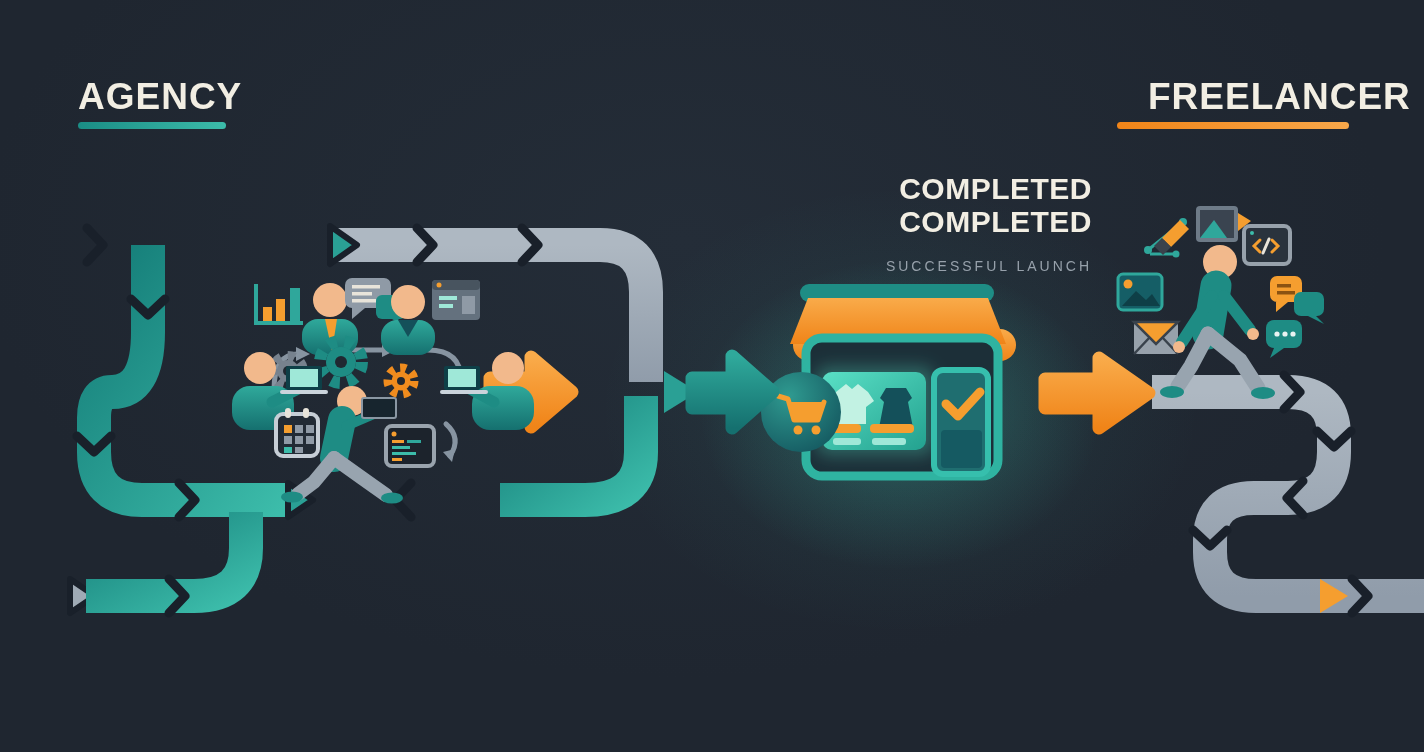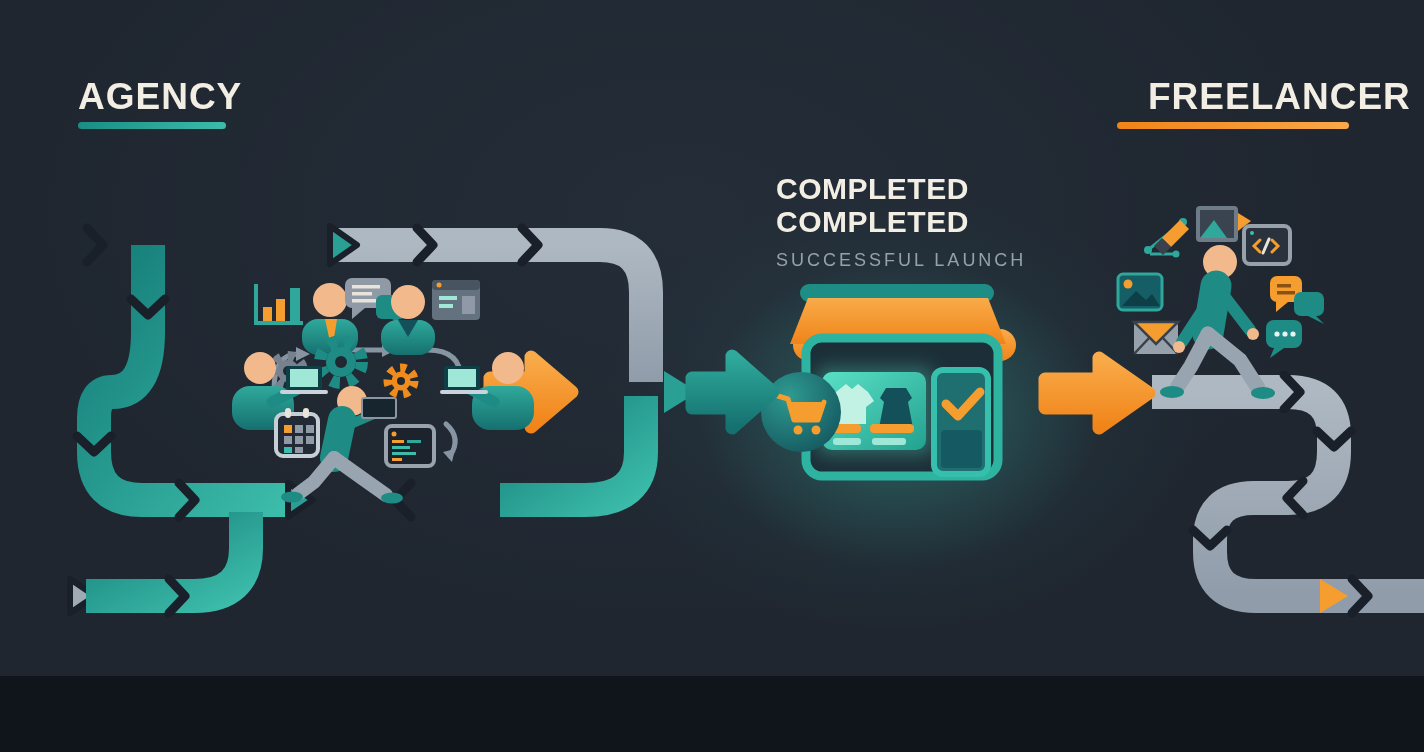--- a/index.html
+++ b/index.html
@@ -1,30 +1,30 @@
 <!DOCTYPE html>
 <html><head>
 <meta charset="utf-8">
 <style>
   html,body{margin:0;padding:0;background:#10151c;}
   .canvas{
-    position:relative;width:1424px;height:676px;overflow:hidden;
+    position:relative;width:1424px;height:752px;overflow:hidden;
     font-family:"Liberation Sans",sans-serif;
     background:
       radial-gradient(430px 320px at 900px 410px, rgba(62,205,182,0.10), rgba(62,205,182,0) 70%),
       radial-gradient(900px 560px at 48% 32%, #242d38 0%, #1f2630 78%);
   }
   .stage{position:absolute;left:0;top:0;}
   .heading{position:absolute;font-weight:bold;font-size:37px;letter-spacing:1px;color:#F2EEE3;}
   .underline{position:absolute;height:7px;border-radius:4px;}
   .ul-agency{left:78px;top:122px;width:148px;background:linear-gradient(90deg,#1a8d85,#3cbcaa);}
   .ul-freelancer{left:1117px;top:122px;width:232px;background:linear-gradient(90deg,#f08418,#f9a84a);}
-  .center-label{position:absolute;left:776px;top:172px;width:300px;text-align:left;}
+  .center-label{position:absolute;left:792px;top:172px;width:300px;text-align:right;}
   .center-label .t{font-weight:bold;font-size:30px;line-height:33px;letter-spacing:0.5px;color:#F2EEE3;}
-  .center-label .s{margin-top:12px;font-size:18px;letter-spacing:3px;color:#97A1AB;}
+  .center-label .s{margin-top:20px;font-size:14px;letter-spacing:3px;color:#97A1AB;}
 </style>
 </head>
 <body>
 
 <div class="canvas">
 
 <svg class="stage" width="1424" height="752" viewBox="0 0 1424 752">
   <defs>
     <linearGradient id="tealG" x1="0" y1="0" x2="1" y2="1">
       <stop offset="0" stop-color="#137a76"></stop>

